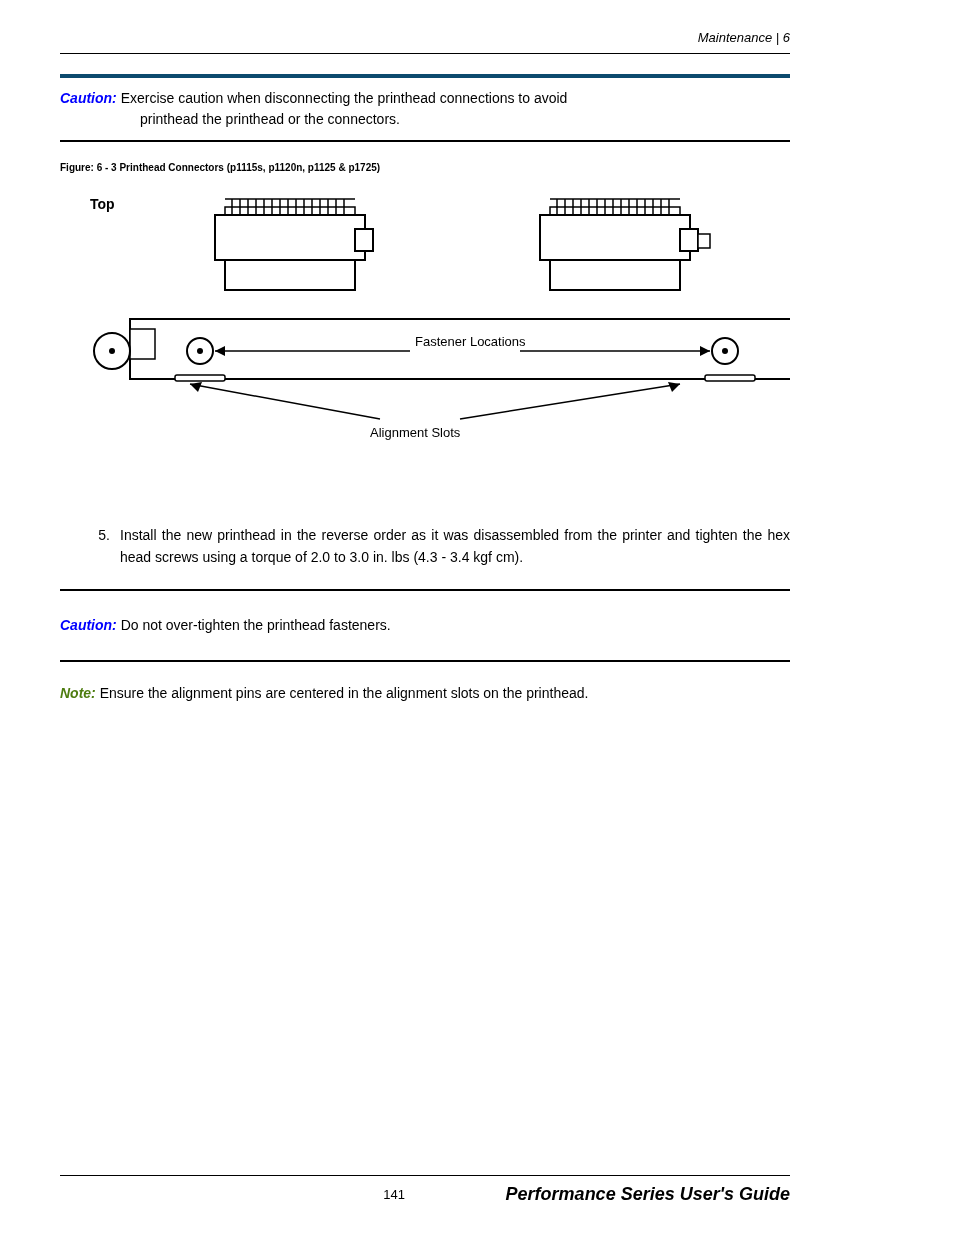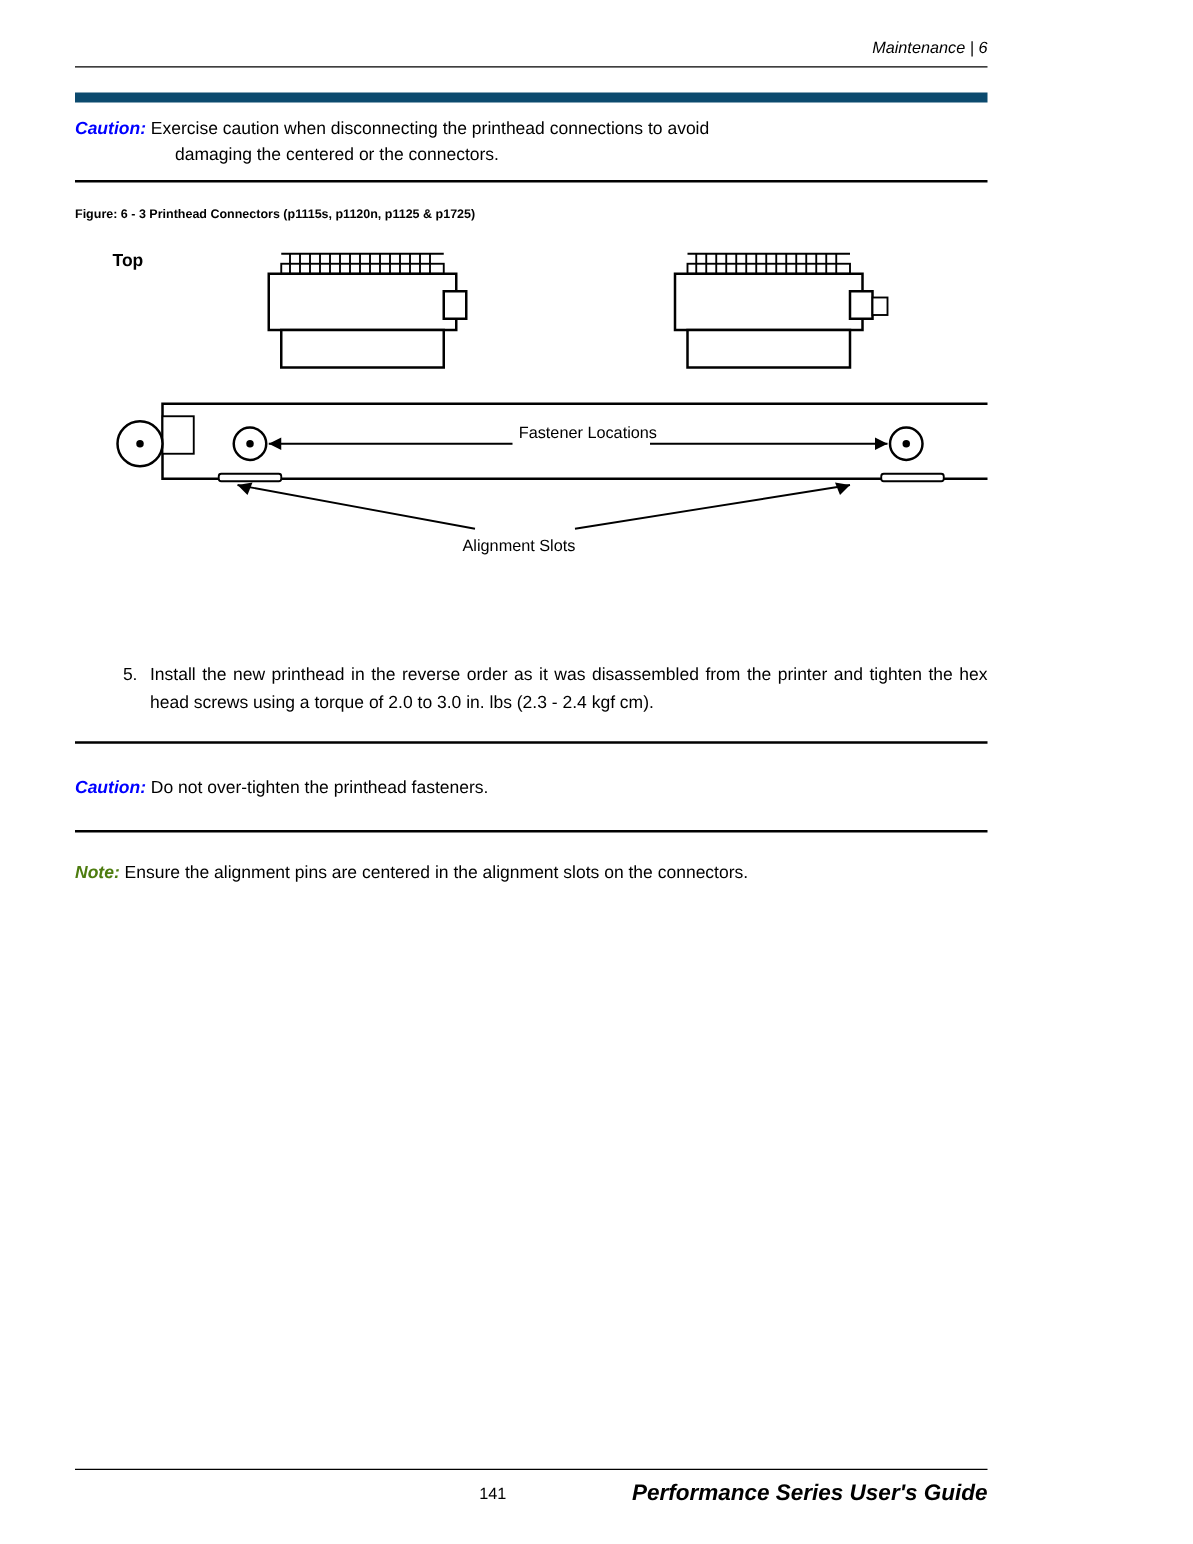--- a/index.html
+++ b/index.html
@@ -26,21 +26,21 @@
       font-style: italic;
       font-size: 13px;
       color: #000;
       padding-bottom: 8px;
       border-bottom: 1px solid #000;
       margin-bottom: 20px;
     }
 
     
     .caution-box {
-      border-top: 8px solid #0c4a6e;
+      border-top: 4px solid #0c4a6e;
       border-bottom: 2px solid #000;
       padding: 10px 0;
       margin-bottom: 20px;
       line-height: 1.5;
     }
     .caution-box p {
       text-align: justify;
     }
     .caution-label {
       color: #00f;
@@ -136,21 +136,21 @@
 <div class="page">
 
   <div class="page-header">
     <span>Maintenance   |   6</span>
   </div>
 
   <div class="caution-box">
     <p>
       <span class="caution-label">Caution:</span><span> Exercise caution when disconnecting the printhead connections to avoid</span>
     </p>
-    <p class="caution-indent">damaging the centered or the connectors.</p>
+    <p class="caution-indent">printhead the printhead or the connectors.</p>
   </div>
 
   <div class="figure-container">
     <div class="figure-title">Figure: 6 - 3   Printhead Connectors (p1115s, p1120n, p1125 &amp; p1725)</div>
     <div class="diagram-wrapper">
       <svg width="820" height="320" xmlns="http://www.w3.org/2000/svg">
 
         <text x="30" y="30" font-weight="bold" font-size="14" font-family="Arial">Top</text>
 
         <g>
@@ -248,30 +248,30 @@
         <rect x="115" y="196" width="50" height="6" fill="white" stroke="black" stroke-width="1.5" rx="2"></rect>
 
         <rect x="645" y="196" width="50" height="6" fill="white" stroke="black" stroke-width="1.5" rx="2"></rect>
       </svg>
     </div>
   </div>
 
   <div class="step-section">
     <div class="step-item">
       <span class="step-number">5.</span>
-      <span class="step-text">Install the new printhead in the reverse order as it was disassembled from the printer and tighten the hex head screws using a torque of 2.0 to 3.0 in. lbs (2.3 - 2.4 kgf cm).</span>
+      <span class="step-text">Install the new printhead in the reverse order as it was disassembled from the printer and tighten the hex head screws using a torque of 2.0 to 3.0 in. lbs (4.3 - 3.4 kgf cm).</span>
     </div>
   </div>
 
   <div class="caution-simple">
     <span class="caution-label">Caution:</span><span> Do not over-tighten the printhead fasteners.</span>
   </div>
 
   <div class="note-box">
-    <span class="note-label">Note:</span><span> Ensure the alignment pins are centered in the alignment slots on the connectors.</span>
+    <span class="note-label">Note:</span><span> Ensure the alignment pins are centered in the alignment slots on the printhead.</span>
   </div>
 
   <div class="page-footer">
     <div style="flex:1"></div>
     <div class="footer-page">141</div>
     <div class="footer-guide">Performance Series User's Guide</div>
   </div>
 
 </div>
 

